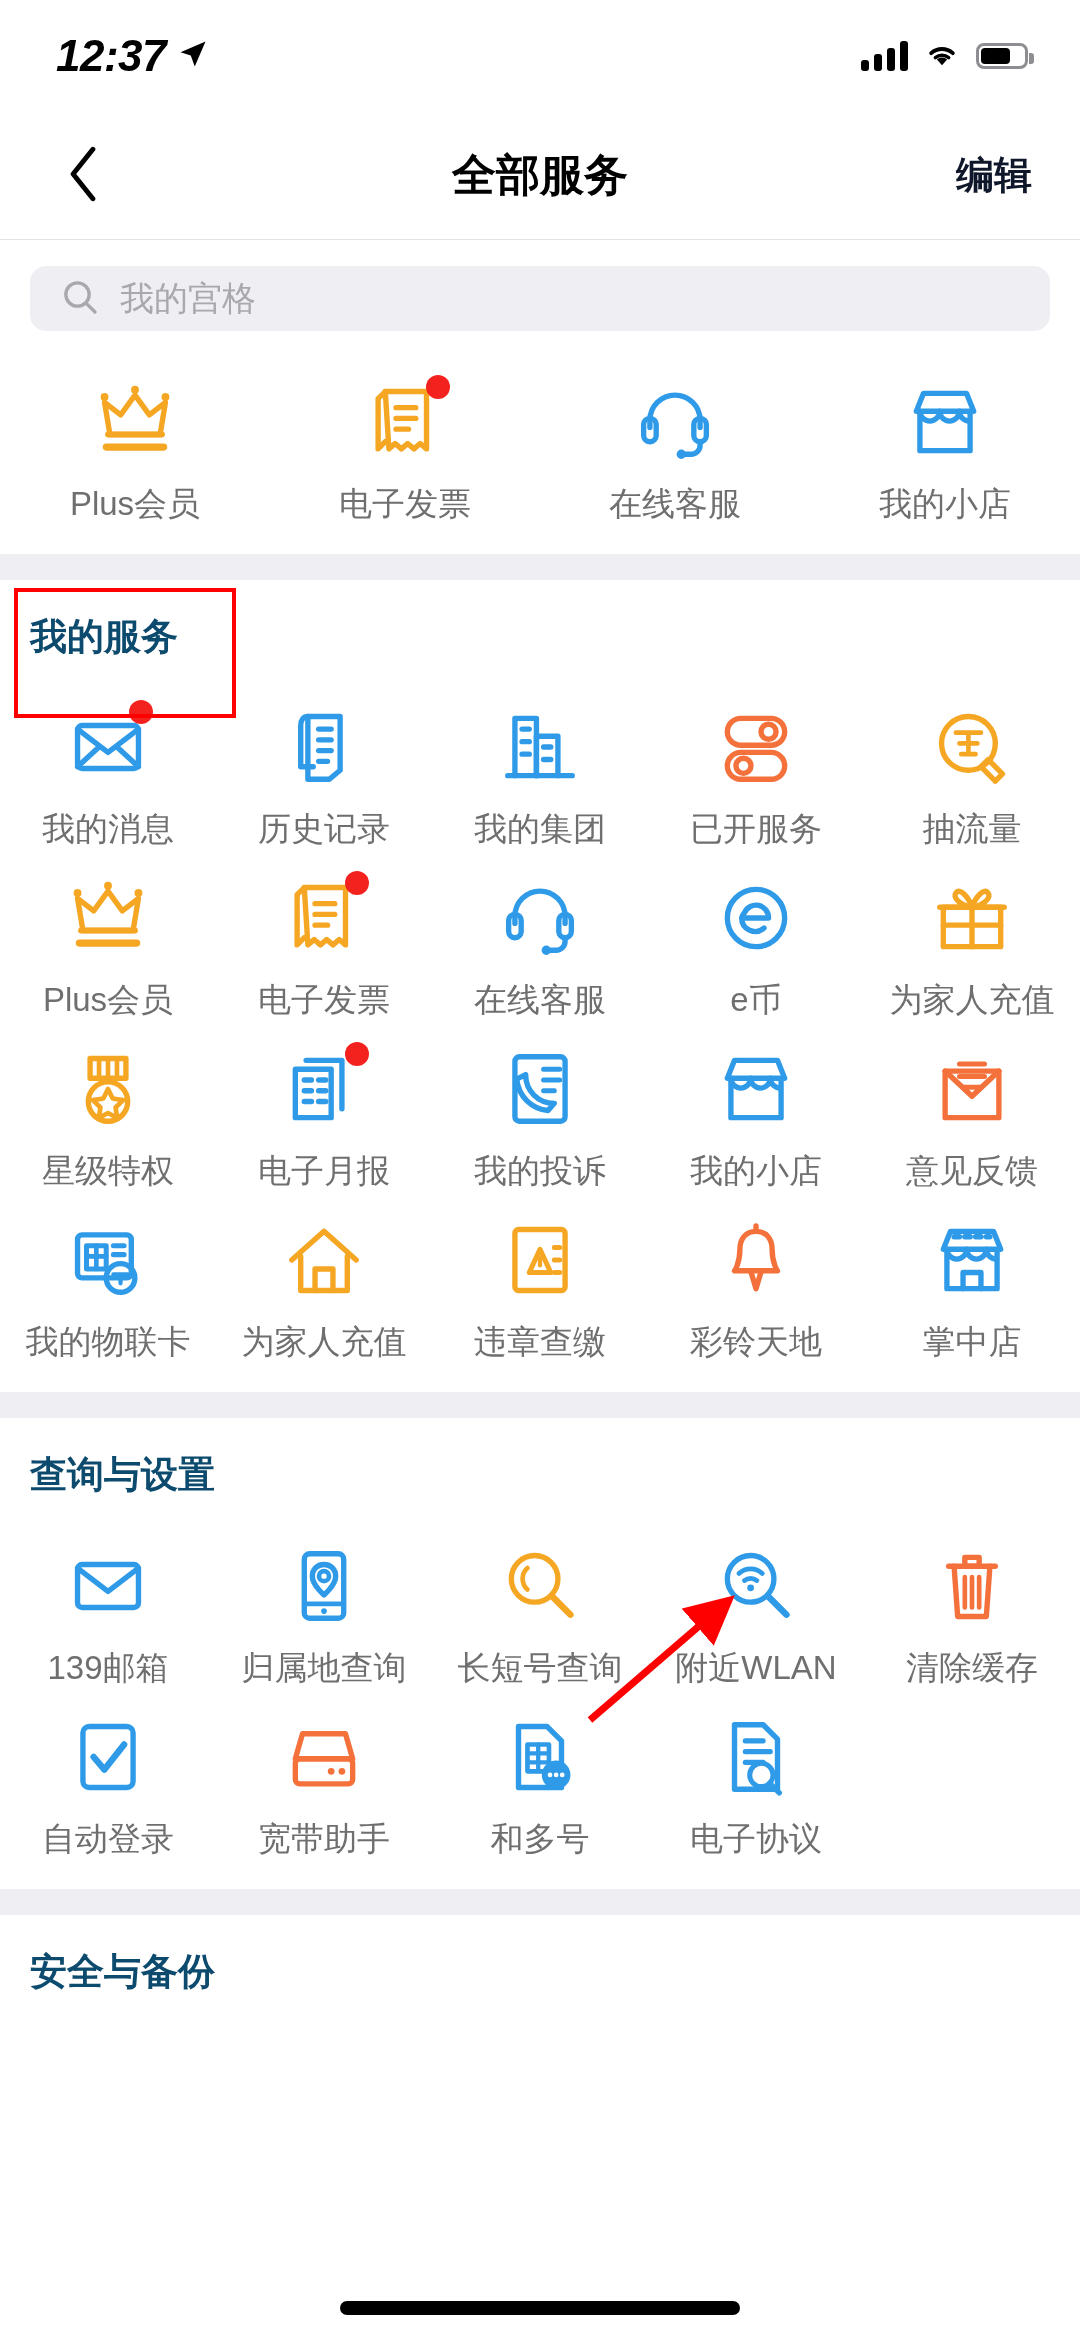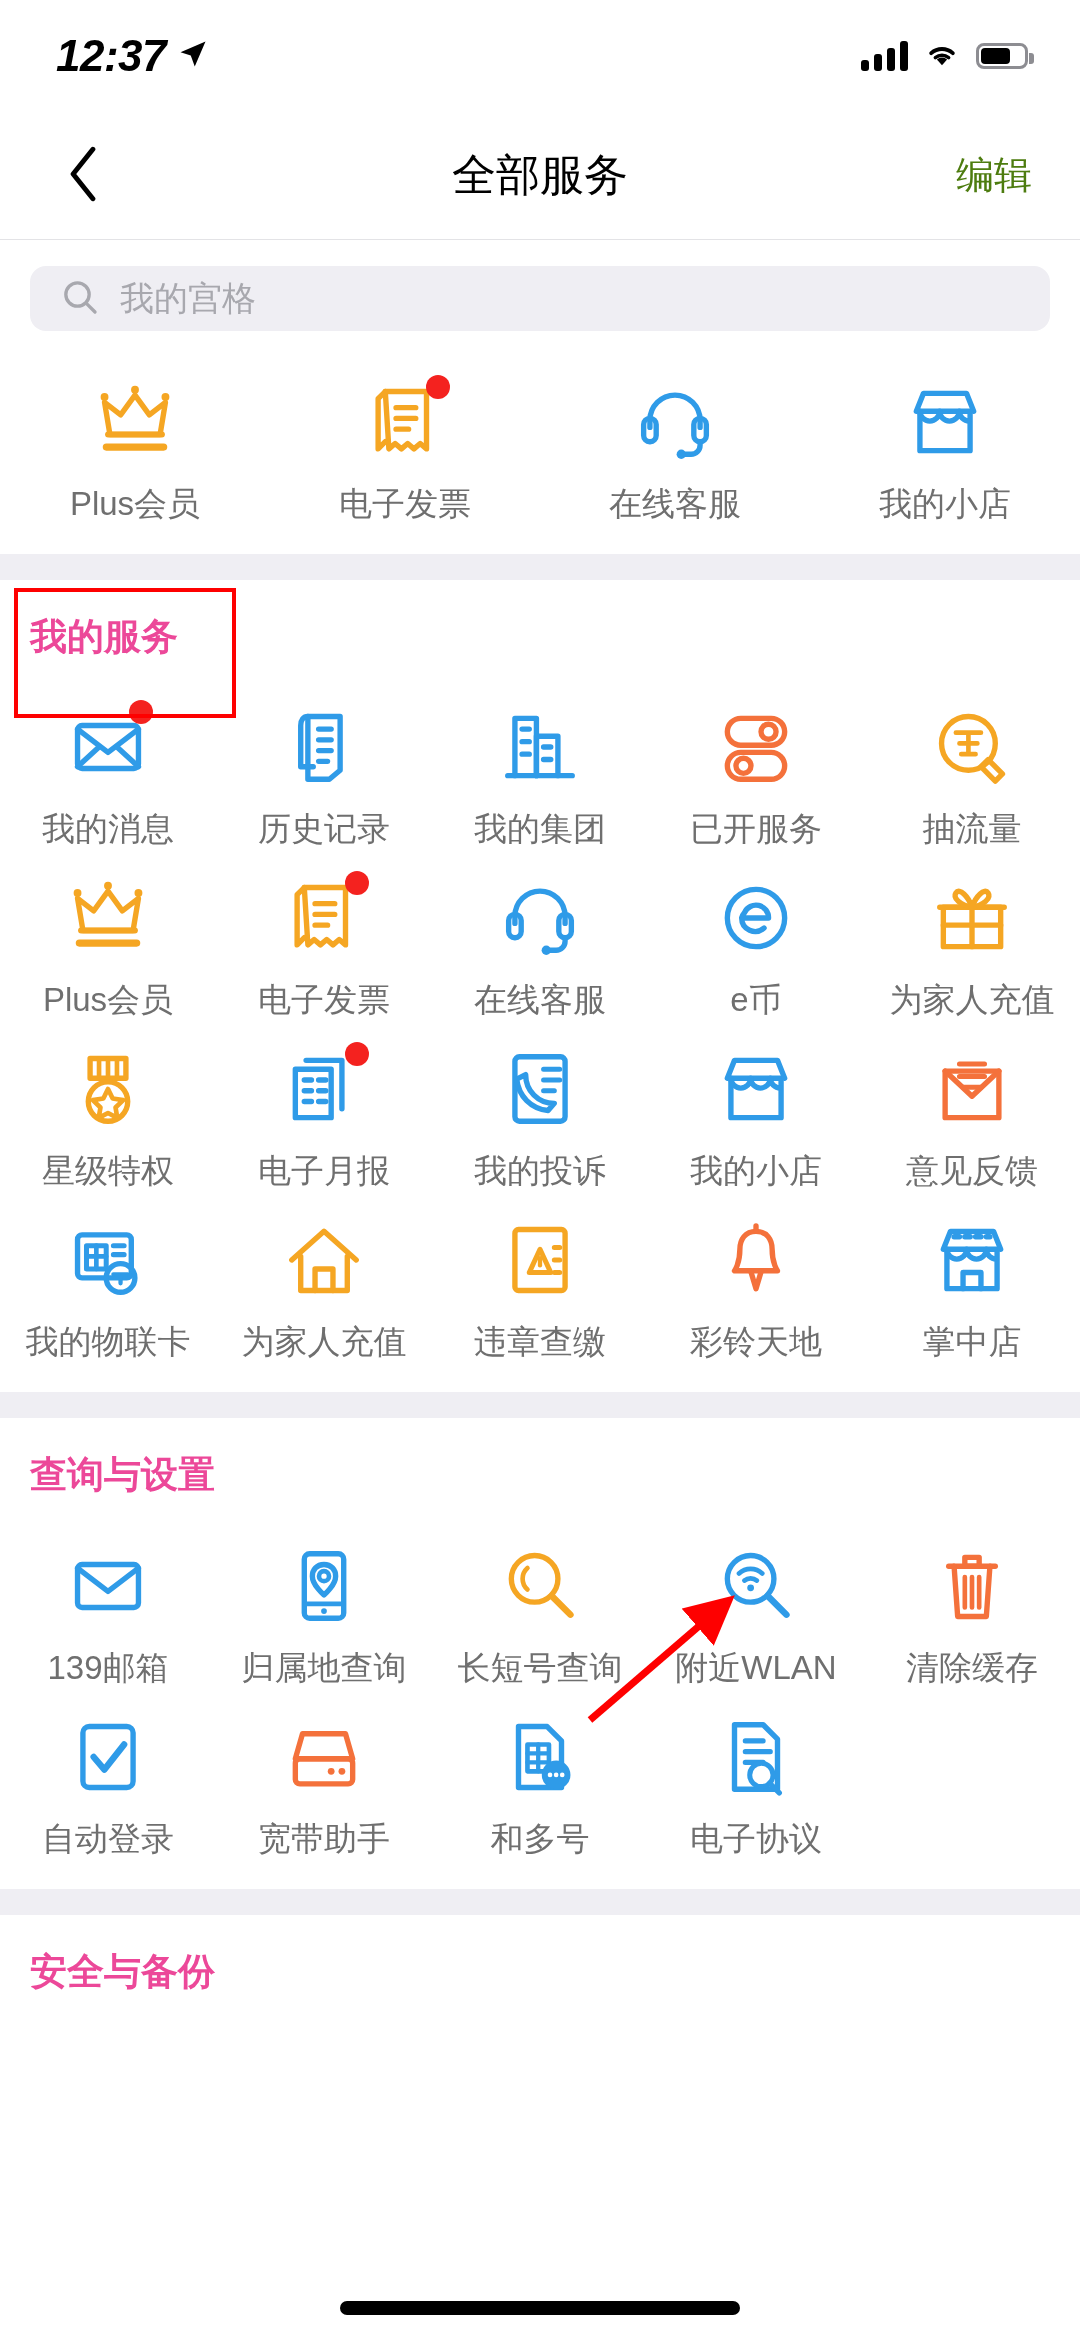--- a/index.html
+++ b/index.html
@@ -16,38 +16,38 @@
   .bars{display:flex;align-items:flex-end;gap:5px;height:30px;}
   .bars i{display:block;width:8px;background:#000;border-radius:3px;}
   .bars i:nth-child(1){height:11px}.bars i:nth-child(2){height:17px}
   .bars i:nth-child(3){height:23px}.bars i:nth-child(4){height:30px}
   .batt{width:52px;height:26px;border:3px solid #8d8d92;border-radius:8px;position:relative;padding:2px;}
   .batt::after{content:"";position:absolute;right:-9px;top:7px;width:5px;height:11px;background:#8d8d92;border-radius:0 3px 3px 0;}
   .batt span{display:block;height:100%;width:70%;background:#000;border-radius:4px;}
   
   .nav{height:128px;display:flex;align-items:center;padding:0 48px;border-bottom:1px solid #e3e3e6;position:relative;background:#fff;}
   .nav-back{width:70px;height:70px;display:flex;align-items:center;justify-content:center;}
-  .nav-title{position:absolute;left:0;right:0;text-align:center;font-size:44px;font-weight:normal;color:#000;pointer-events:none;}
-  .nav-edit{margin-left:auto;font-size:38px;font-weight:normal;color:#4d7c0f;z-index:2;}
+  .nav-title{position:absolute;left:0;right:0;text-align:center;font-size:44px;font-weight:bold;color:#000;pointer-events:none;}
+  .nav-edit{margin-left:auto;font-size:38px;font-weight:bold;color:#0f172a;z-index:2;}
   
   .searchwrap{padding:26px 30px 22px;background:#fff;}
   .searchbox{height:65px;background:#efeef3;border-radius:16px;display:flex;align-items:center;padding:0 30px;gap:20px;}
   .searchbox .ph{font-size:34px;color:#a8a8ae;}
   
   .grid{display:grid;background:#fff;padding:4px 0 26px;}
   .grid.c4{grid-template-columns:repeat(4,1fr);padding-left:0;}
   .grid.c4 .cell{justify-self:center;}
   .grid.c5{grid-template-columns:repeat(5,1fr);}
   .cell{display:flex;flex-direction:column;align-items:center;padding:22px 16px 8px;width:100%;}
   .ico{width:86px;height:86px;position:relative;display:flex;align-items:center;justify-content:center;}
   .ico svg{width:100%;height:100%;display:block;}
   .dot{position:absolute;top:-4px;right:-2px;width:24px;height:24px;border-radius:50%;background:#f4221f;}
   .lbl{margin-top:22px;font-size:33px;color:#6f6f6f;white-space:nowrap;line-height:1;}
   .gap{height:26px;background:#efeef3;}
-  .sechead{padding:34px 30px 18px;font-size:37px;font-weight:bold;color:#ec4899;background:#fff;line-height:1.25;}
+  .sechead{padding:34px 30px 18px;font-size:37px;font-weight:bold;color:#0c4a6e;background:#fff;line-height:1.25;}
   
   .redbox{position:absolute;border:4px solid #fe0000;pointer-events:none;}
   .arrow{position:absolute;pointer-events:none;}
   .homebar{position:absolute;left:50%;transform:translateX(-50%);bottom:22px;width:400px;height:14px;border-radius:8px;background:#000;}
 </style>
 </head>
 <body>
 
 <div class="statusbar">
   <div class="sb-left">

